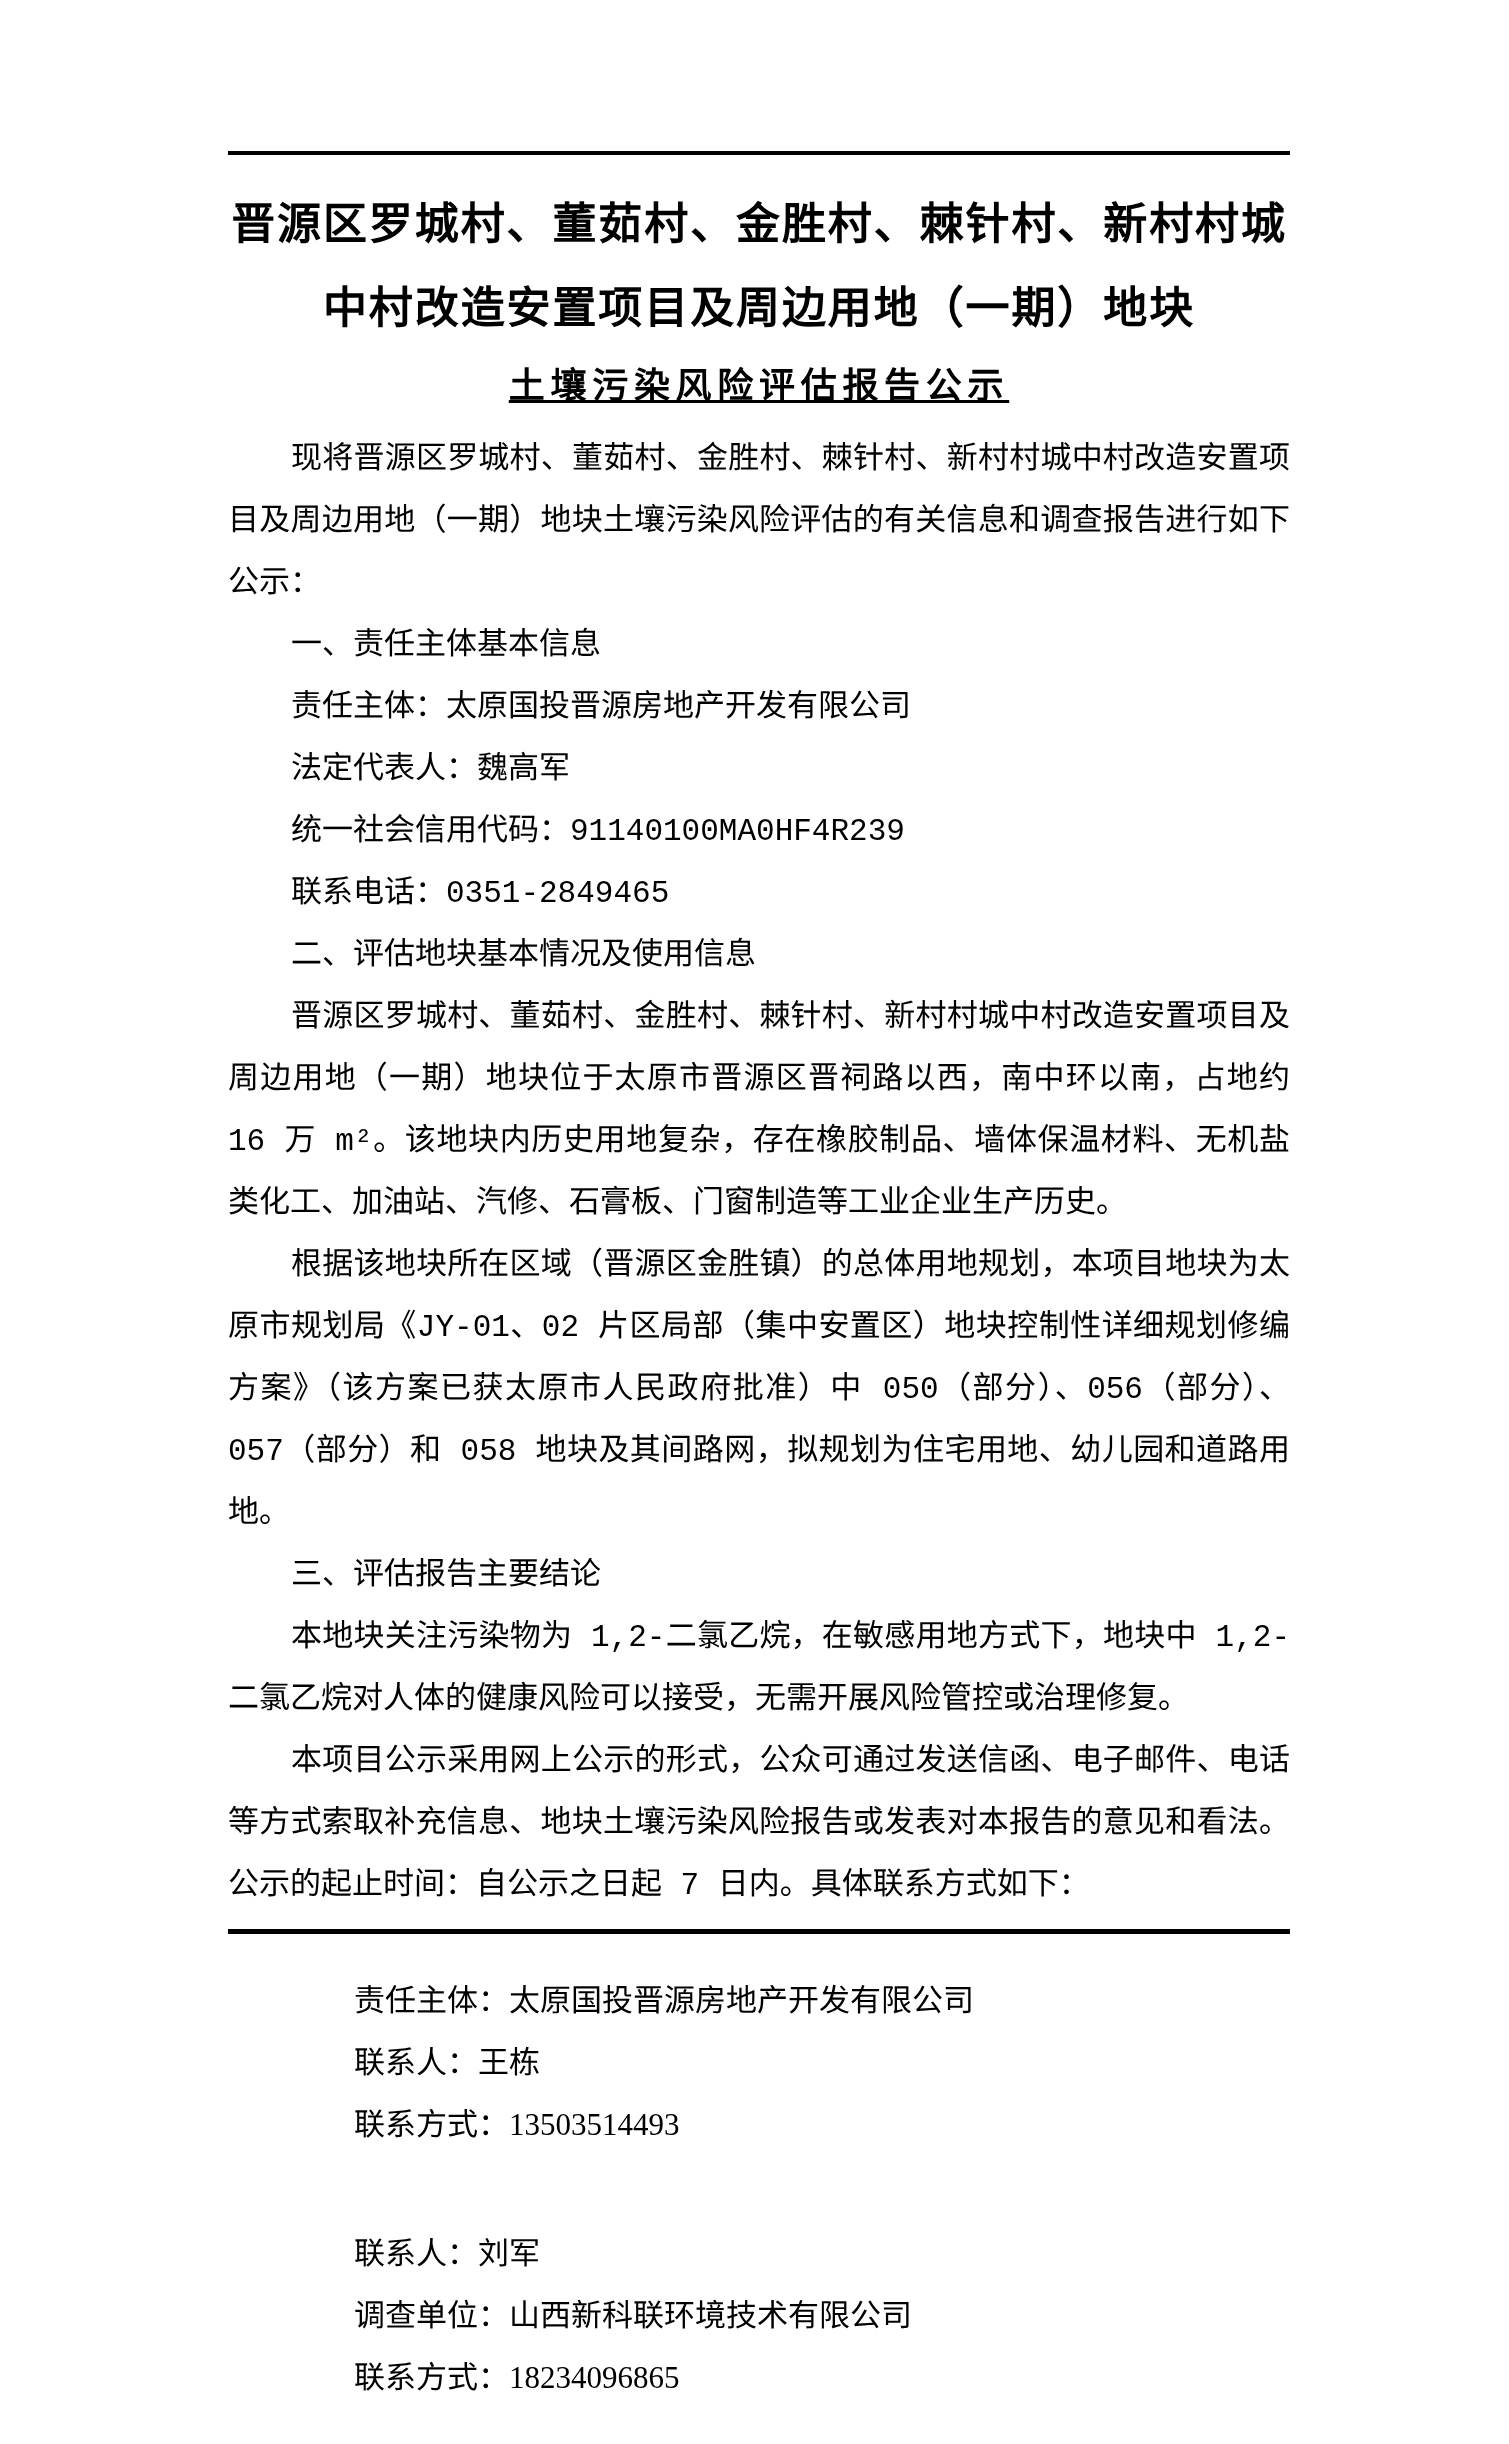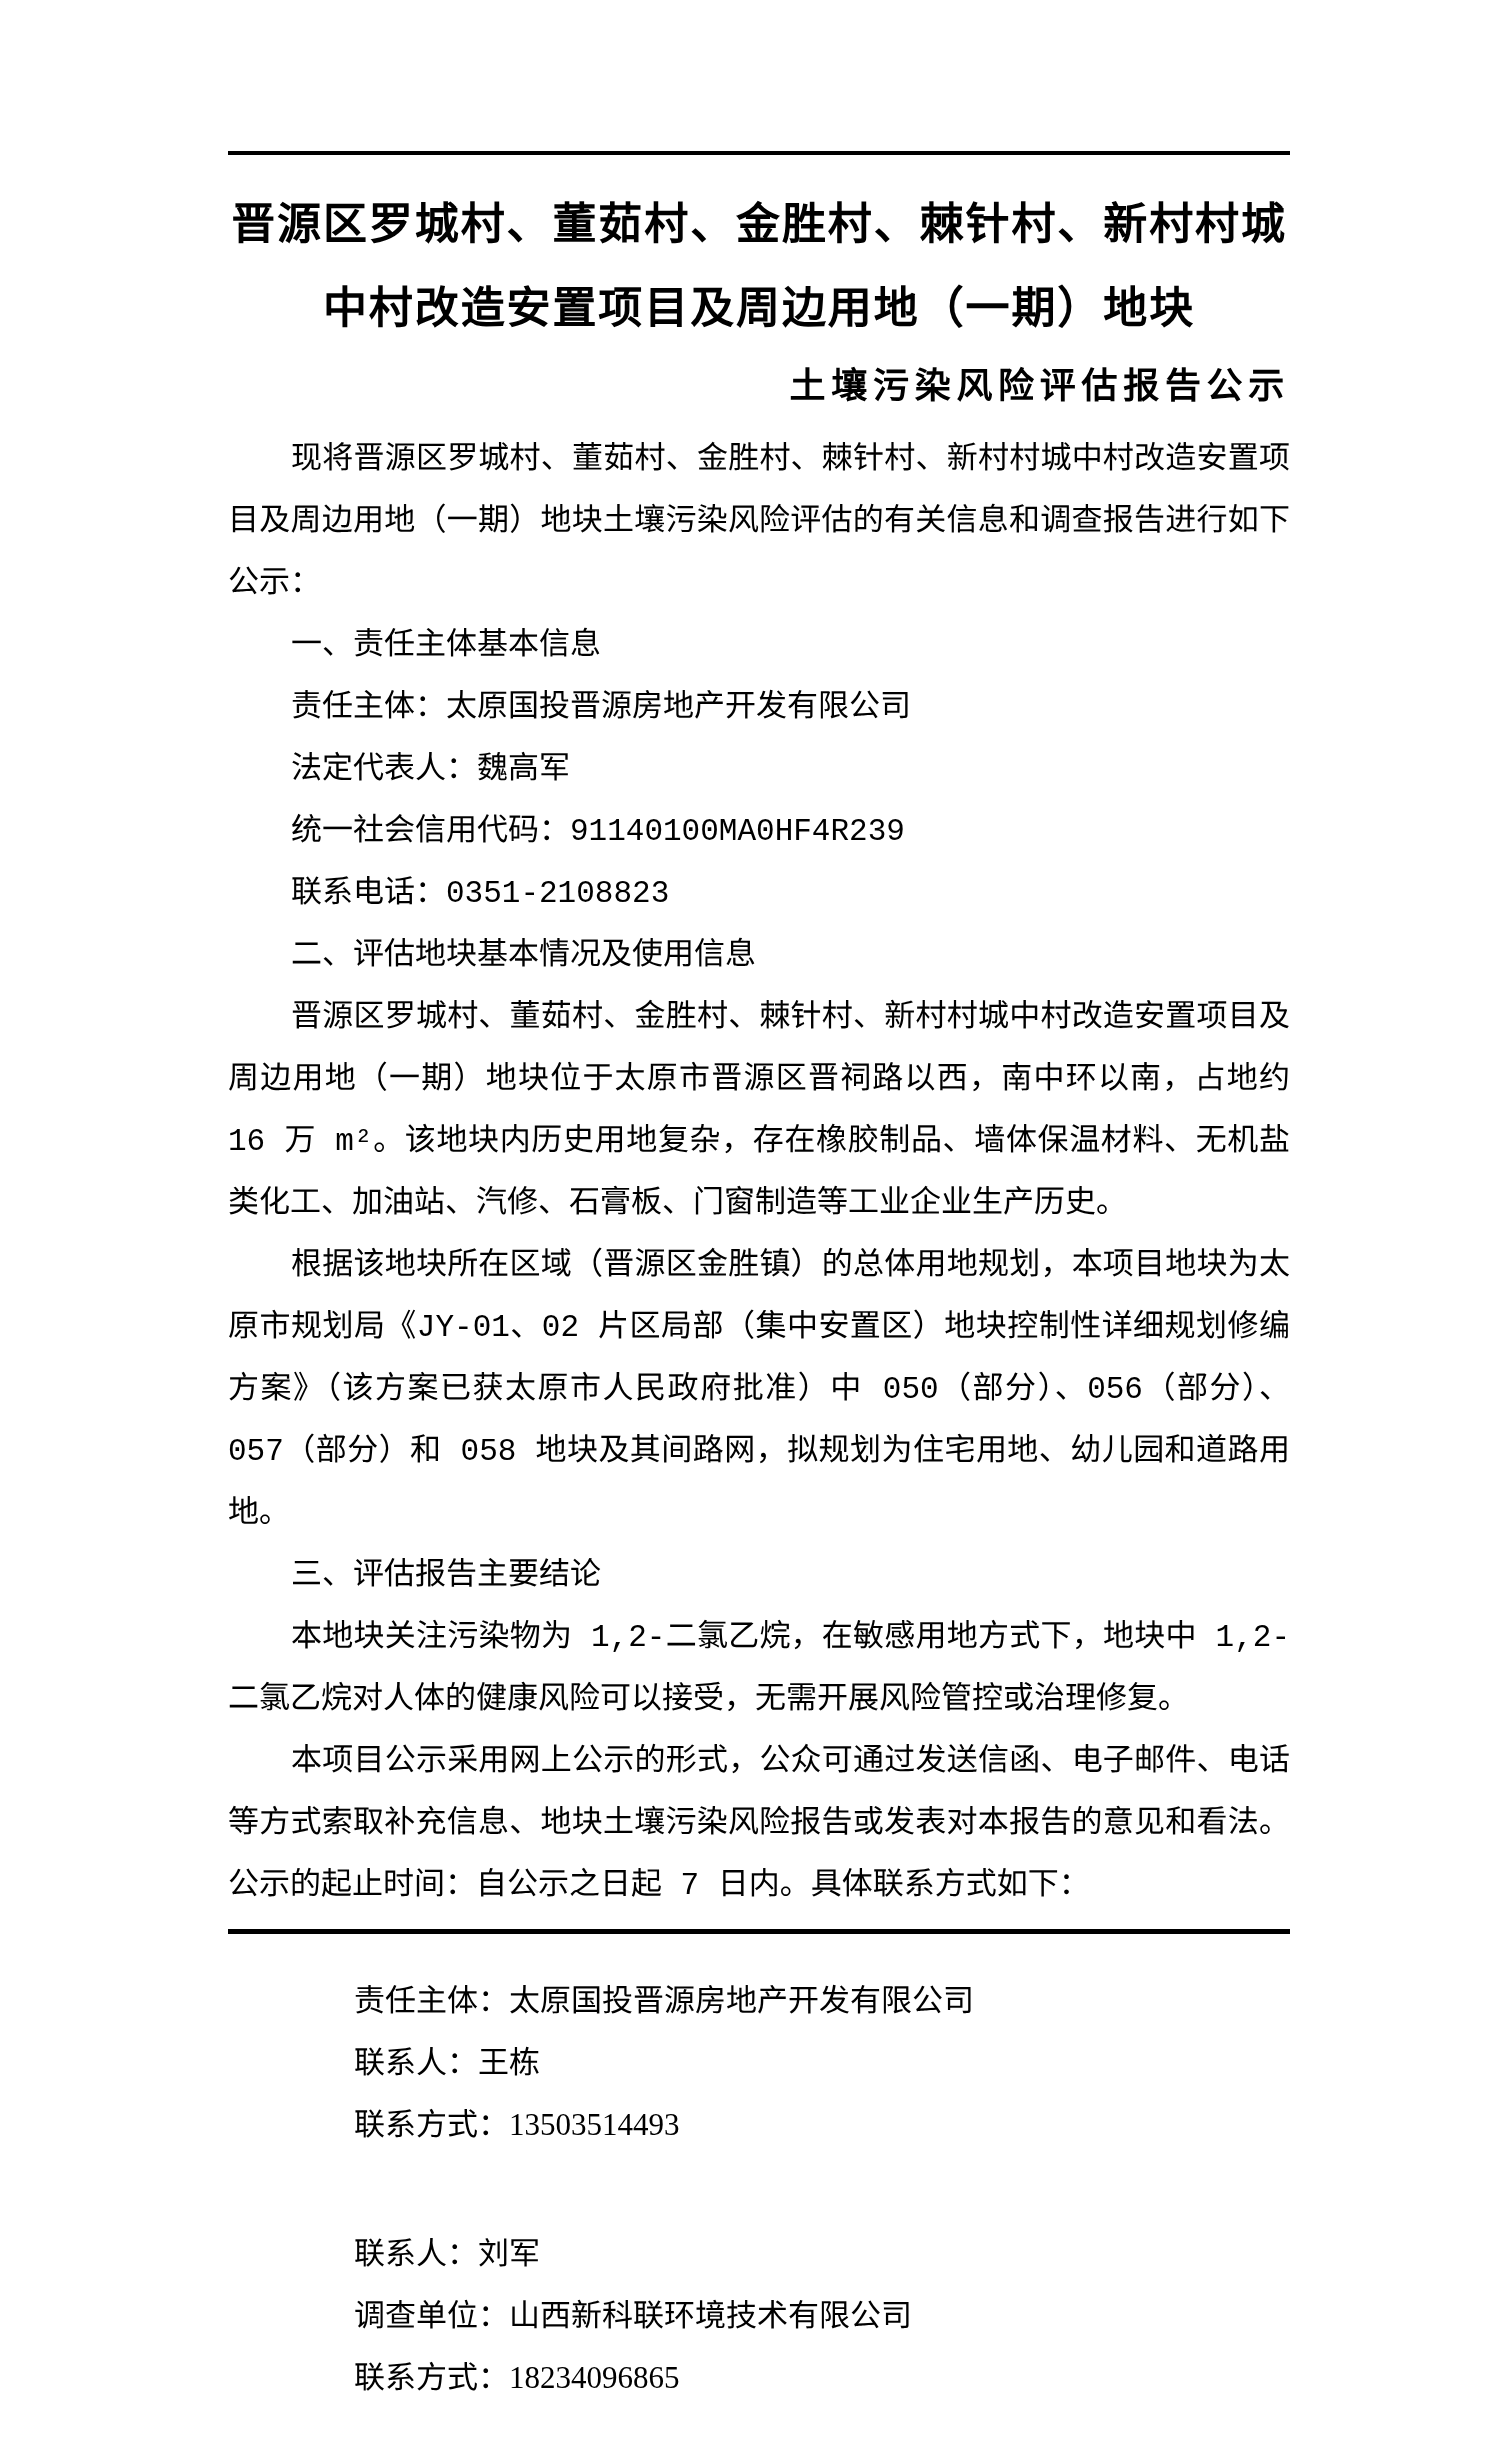--- a/index.html
+++ b/index.html
@@ -27,22 +27,23 @@
     line-height: 84px;
     text-align: center;
     letter-spacing: 1.9px;
   }
   .doc-subtitle {
     margin-top: 7.6px;
     font-family: "Liberation Sans", "DejaVu Sans", sans-serif;
     font-weight: bold;
     font-size: 36px;
     line-height: 57px;
-    text-align: right;
+    text-align: center;
     letter-spacing: 5.7px;
+    text-decoration: underline;
   }
   .body-text { margin-top: 15px; }
   .body-text p {
     margin: 0;
     font-size: 31px;
     line-height: 62px;
     text-align: justify;
     text-indent: 63px;
     font-family: Liberation Mono, monospace;
   }
@@ -74,21 +75,21 @@
 
   <div class="doc-subtitle">土壤污染风险评估报告公示</div>
 
   <div class="body-text">
     <p>现将晋源区罗城村、董茹村、金胜村、棘针村、新村村城中村改造安置项目及周边用地（一期）地块土壤污染风险评估的有关信息和调查报告进行如下公示：</p>
 
     <p>一、责任主体基本信息</p>
     <p>责任主体：太原国投晋源房地产开发有限公司</p>
     <p>法定代表人：魏高军</p>
     <p>统一社会信用代码：91140100MA0HF4R239</p>
-    <p>联系电话：0351-2108823</p>
+    <p>联系电话：0351-2849465</p>
 
     <p>二、评估地块基本情况及使用信息</p>
     <p>晋源区罗城村、董茹村、金胜村、棘针村、新村村城中村改造安置项目及周边用地（一期）地块位于太原市晋源区晋祠路以西，南中环以南，占地约 16 万 m²。该地块内历史用地复杂，存在橡胶制品、墙体保温材料、无机盐类化工、加油站、汽修、石膏板、门窗制造等工业企业生产历史。</p>
     <p>根据该地块所在区域（晋源区金胜镇）的总体用地规划，本项目地块为太原市规划局《JY-01、02 片区局部（集中安置区）地块控制性详细规划修编方案》（该方案已获太原市人民政府批准）中 050（部分）、056（部分）、057（部分）和 058 地块及其间路网，拟规划为住宅用地、幼儿园和道路用地。</p>
 
     <p>三、评估报告主要结论</p>
     <p>本地块关注污染物为 1,2-二氯乙烷，在敏感用地方式下，地块中 1,2-二氯乙烷对人体的健康风险可以接受，无需开展风险管控或治理修复。</p>
 
     <p>本项目公示采用网上公示的形式，公众可通过发送信函、电子邮件、电话等方式索取补充信息、地块土壤污染风险报告或发表对本报告的意见和看法。公示的起止时间：自公示之日起 7 日内。具体联系方式如下：</p>
   </div>

